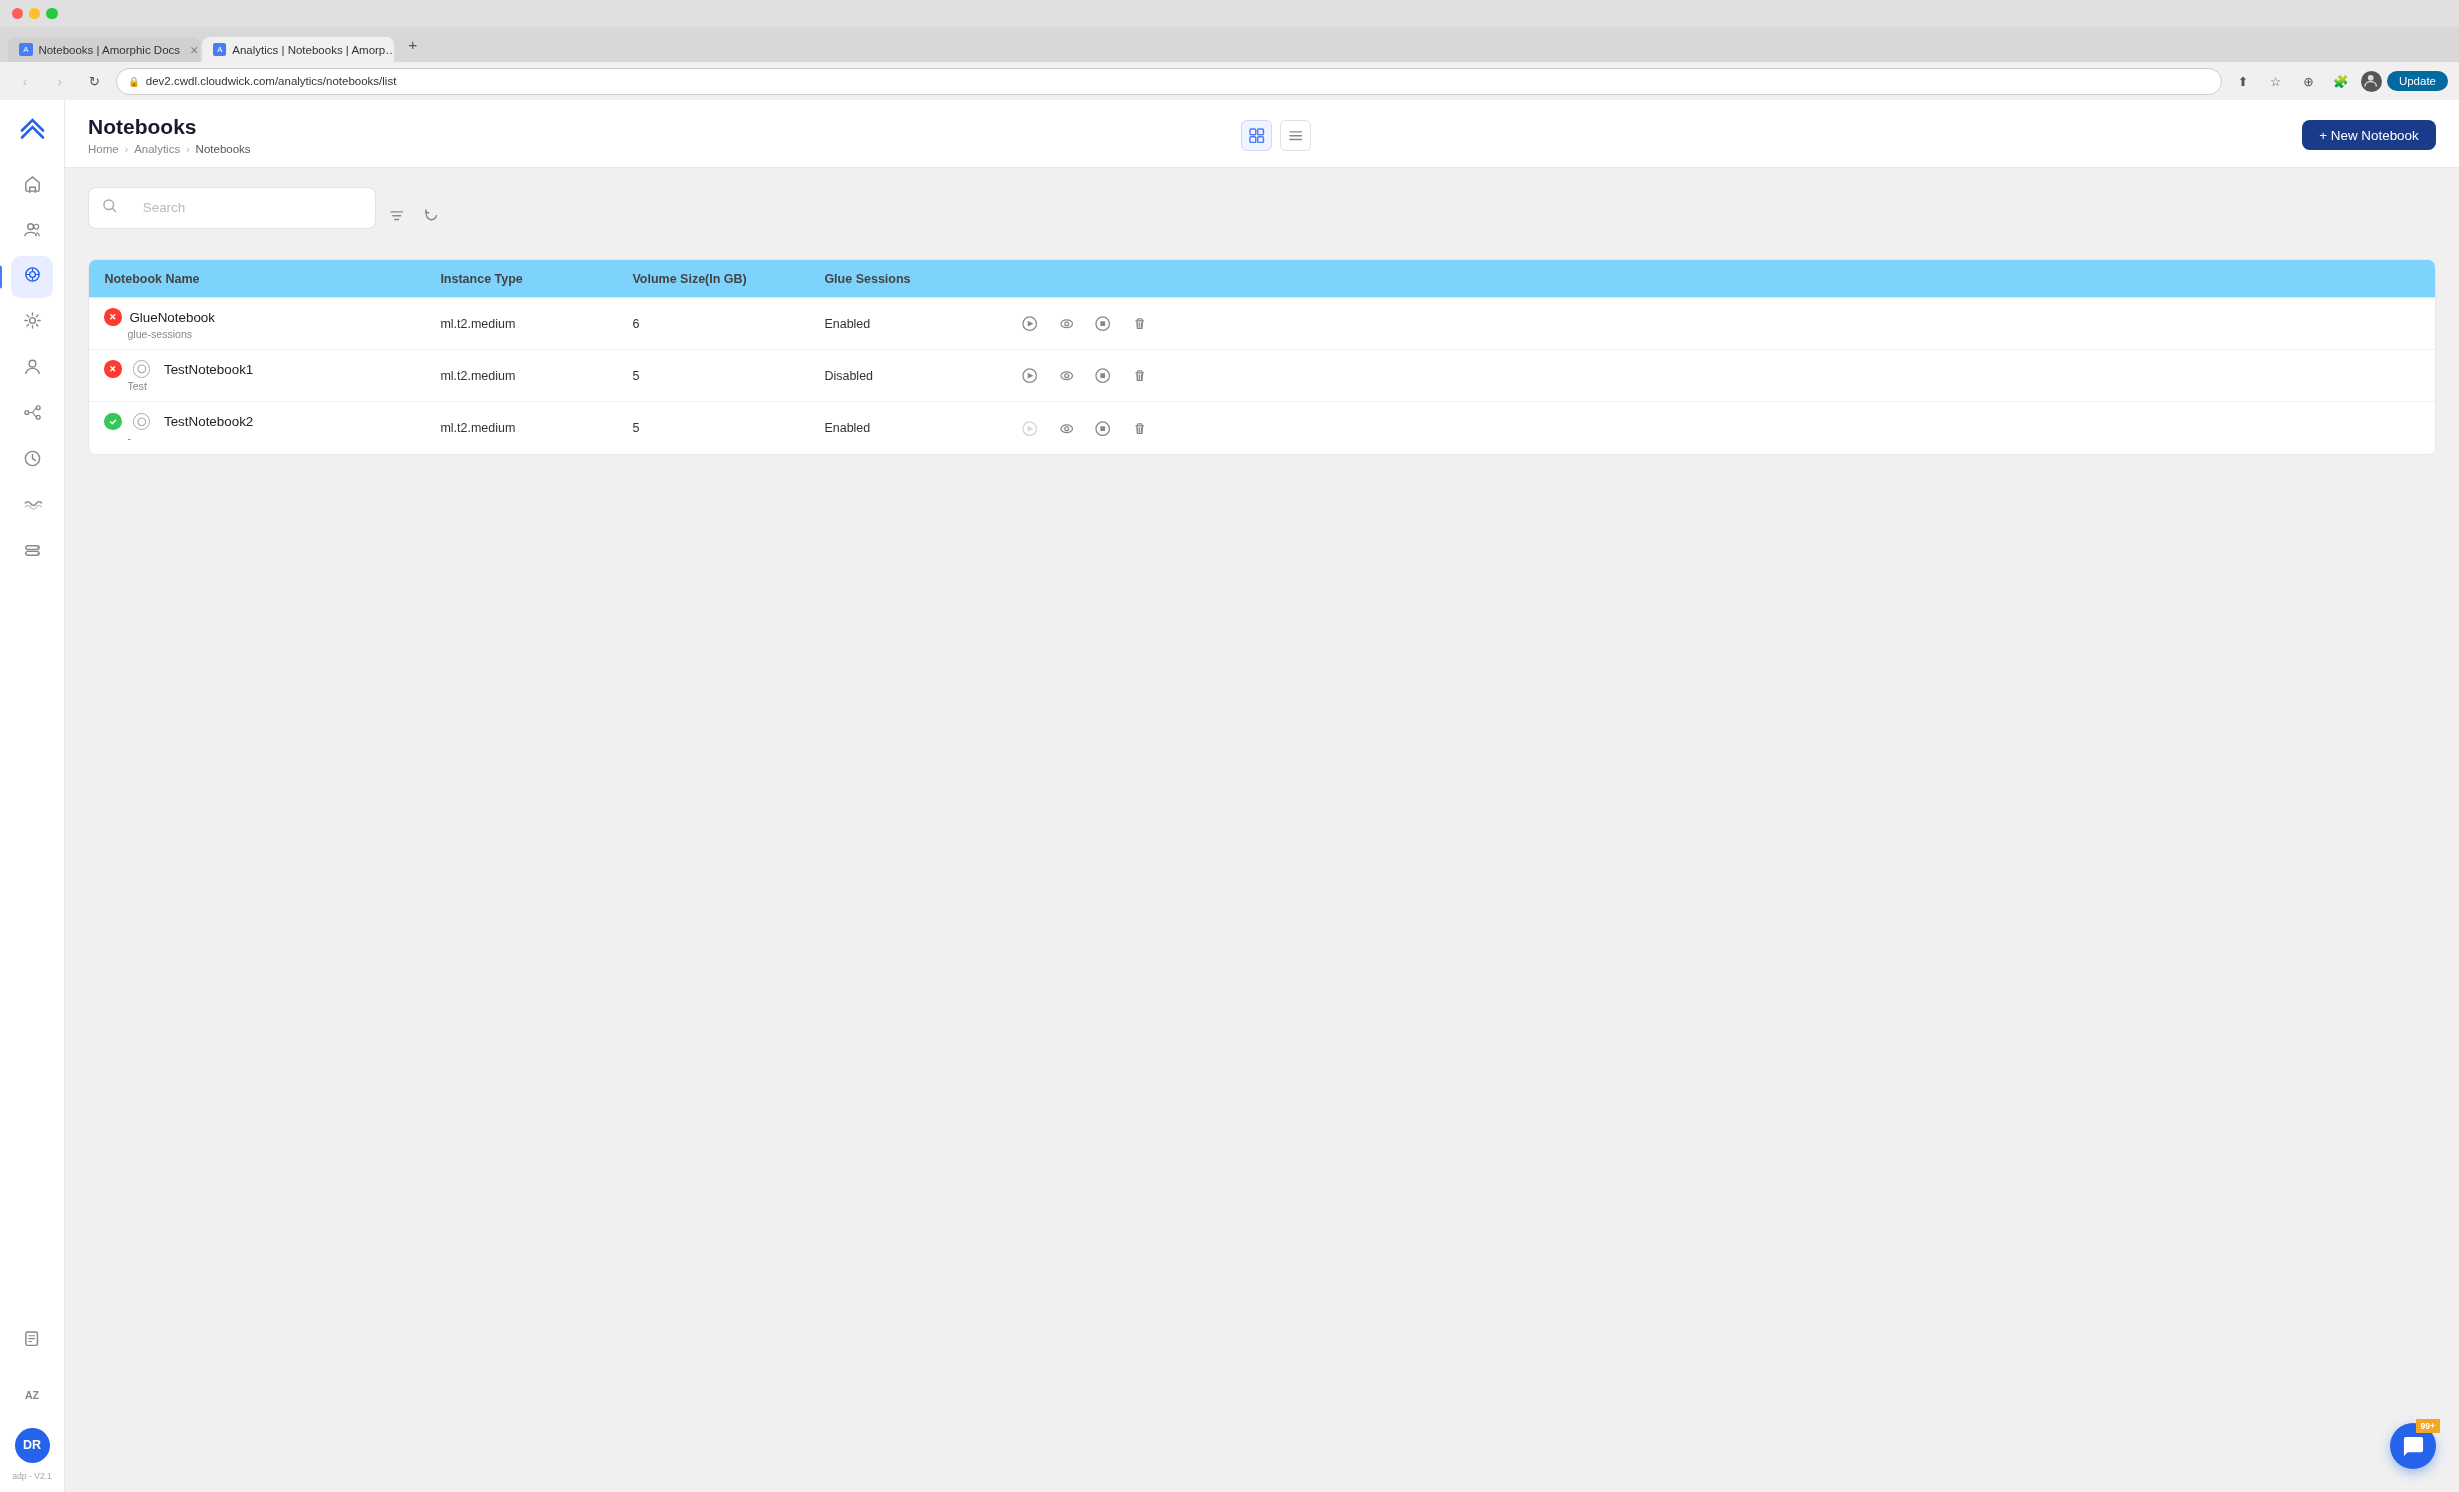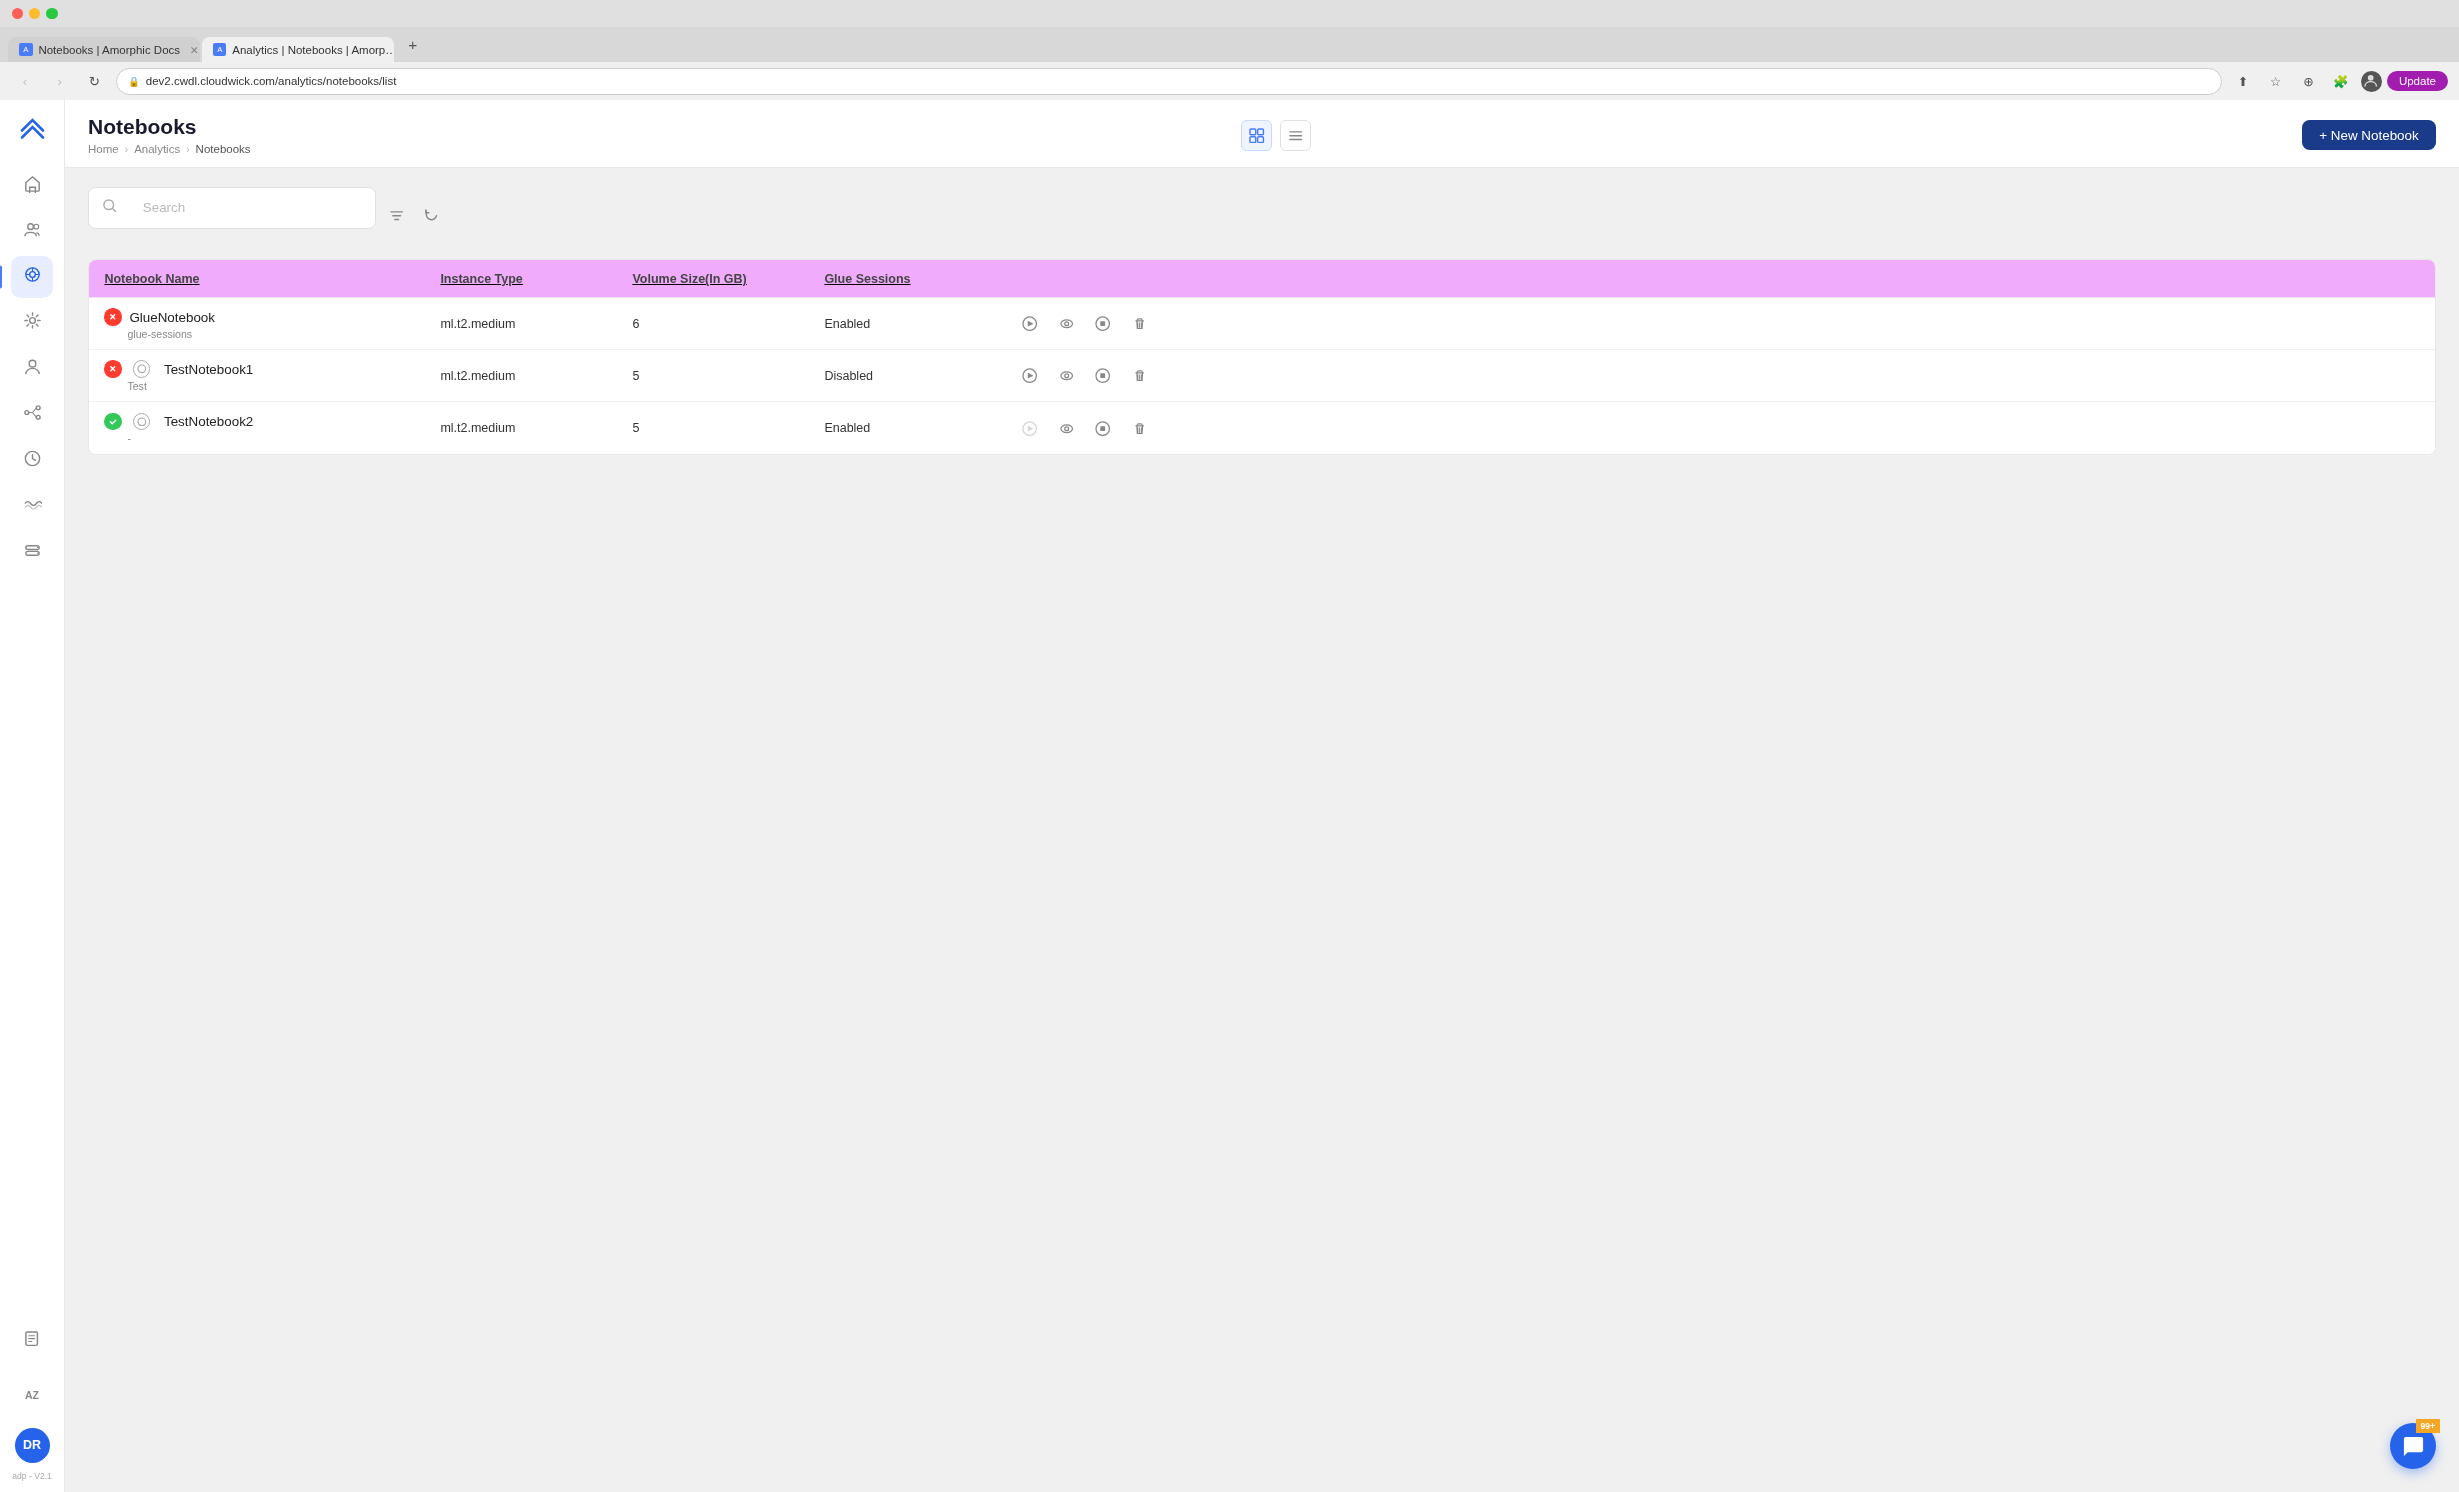--- a/index.html
+++ b/index.html
@@ -20,21 +20,21 @@
     .browser-tab .tab-close { margin-left: 3.8px; opacity: 0.5; font-size: 10.6px; }
     .tab-add { width: 27px; height: 27px; display: flex; align-items: center; justify-content: center; border-radius: 50%; cursor: pointer; font-size: 15.4px; color: #555; margin-left: 3.8px; align-self: center; }
     .address-bar-row { background: #f0f0f0; height: 38px; display: flex; align-items: center; padding: 0 11.5px; gap: 7.7px; }
     .nav-btn { width: 27px; height: 27px; display: flex; align-items: center; justify-content: center; border-radius: 50%; cursor: pointer; color: #555; font-size: 13.4px; }
     .nav-btn.disabled { opacity: 0.3; }
     .address-bar { flex: 1; background: white; border-radius: 19px; height: 27px; display: flex; align-items: center; padding: 0 11.5px; font-size: 11.5px; color: #333; gap: 5.8px; border: 1px solid #ccc; }
     .address-lock { font-size: 9.6px; color: #555; }
     .address-text { flex: 1; color: #333; }
     .toolbar-icons { display: flex; gap: 5.8px; align-items: center; }
     .toolbar-icon { width: 27px; height: 27px; display: flex; align-items: center; justify-content: center; border-radius: 50%; cursor: pointer; color: #555; font-size: 12.5px; }
-    .update-btn { background: #a21caf; color: white; border-radius: 13.4px; padding: 3.8px 11.5px; font-size: 11.5px; cursor: pointer; font-weight: 500; }
+    .update-btn { background: #0369a1; color: white; border-radius: 13.4px; padding: 3.8px 11.5px; font-size: 11.5px; cursor: pointer; font-weight: 500; }
     .profile-icon { width: 21px; height: 21px; border-radius: 50%; background: #555; display: flex; align-items: center; justify-content: center; }
 
     
     .app-layout { display: flex; flex: 1; overflow: hidden; background: #f0f0f0; }
 
     
     .sidebar { width: 65px; background: white; display: flex; flex-direction: column; align-items: center; padding: 11.5px 0; gap: 3.8px; border-right: 1px solid #e8e8e8; flex-shrink: 0; }
     .sidebar-logo { width: 38px; height: 38px; display: flex; align-items: center; justify-content: center; margin-bottom: 11.5px; cursor: pointer; }
     .sidebar-logo svg { width: 35px; height: 35px; }
     .sidebar-item { width: 42px; height: 42px; display: flex; align-items: center; justify-content: center; border-radius: 9.6px; cursor: pointer; color: #888; font-size: 17.3px; transition: background 0.15s; position: relative; }
@@ -68,21 +68,21 @@
     .search-bar { background: white; border-radius: 7.7px; height: 42px; display: flex; align-items: center; padding: 0 13.4px; gap: 25px; border: 1px solid #e0e0e0; width: 288px; margin-bottom: 15.4px; }
     .search-icon { color: #aaa; font-size: 13.4px; }
     .search-input { border: none; outline: none; flex: 1; font-size: 13.4px; color: #333; background: transparent; }
     .search-input::placeholder { color: #bbb; }
     .search-action-btn { width: 27px; height: 27px; display: flex; align-items: center; justify-content: center; border-radius: 5.8px; cursor: pointer; color: #888; font-size: 12.5px; }
 
     .search-row { display: flex; align-items: center; gap: 7.7px; margin-bottom: 15.4px; }
 
     
     .notebooks-table { background: white; border-radius: 7.7px; overflow: hidden; border: 1px solid #e8e8e8; }
-    .table-header { display: grid; grid-template-columns: 336px 192px 192px 192px 1fr; padding: 11.5px 15.4px; border-bottom: 1px solid #e8e8e8; background: #f0abfc; text-decoration: underline; }
+    .table-header { display: grid; grid-template-columns: 336px 192px 192px 192px 1fr; padding: 11.5px 15.4px; border-bottom: 1px solid #e8e8e8; background: #7dd3fc; }
     .table-header-cell { font-size: 12.5px; font-weight: 600; color: #444; }
     .table-row { display: grid; grid-template-columns: 336px 192px 192px 192px 1fr; padding: 0 15.4px; border-bottom: 1px solid #f0f0f0; align-items: center; min-height: 52px; background: white; }
     .table-row:last-child { border-bottom: none; }
     .notebook-name-cell { display: flex; flex-direction: column; gap: 1.9px; padding: 9.6px 0; }
     .notebook-name-row { display: flex; align-items: center; gap: 7.7px; }
     .notebook-name { font-size: 13.4px; font-weight: 500; color: #222; }
     .notebook-tag { font-size: 10.6px; color: #888; margin-left: 23px; }
     .status-icon { width: 17.3px; height: 17.3px; border-radius: 50%; display: flex; align-items: center; justify-content: center; font-size: 9.6px; flex-shrink: 0; }
     .status-error { background: #ff3b30; color: white; }
     .status-success { background: #34c759; color: white; }

